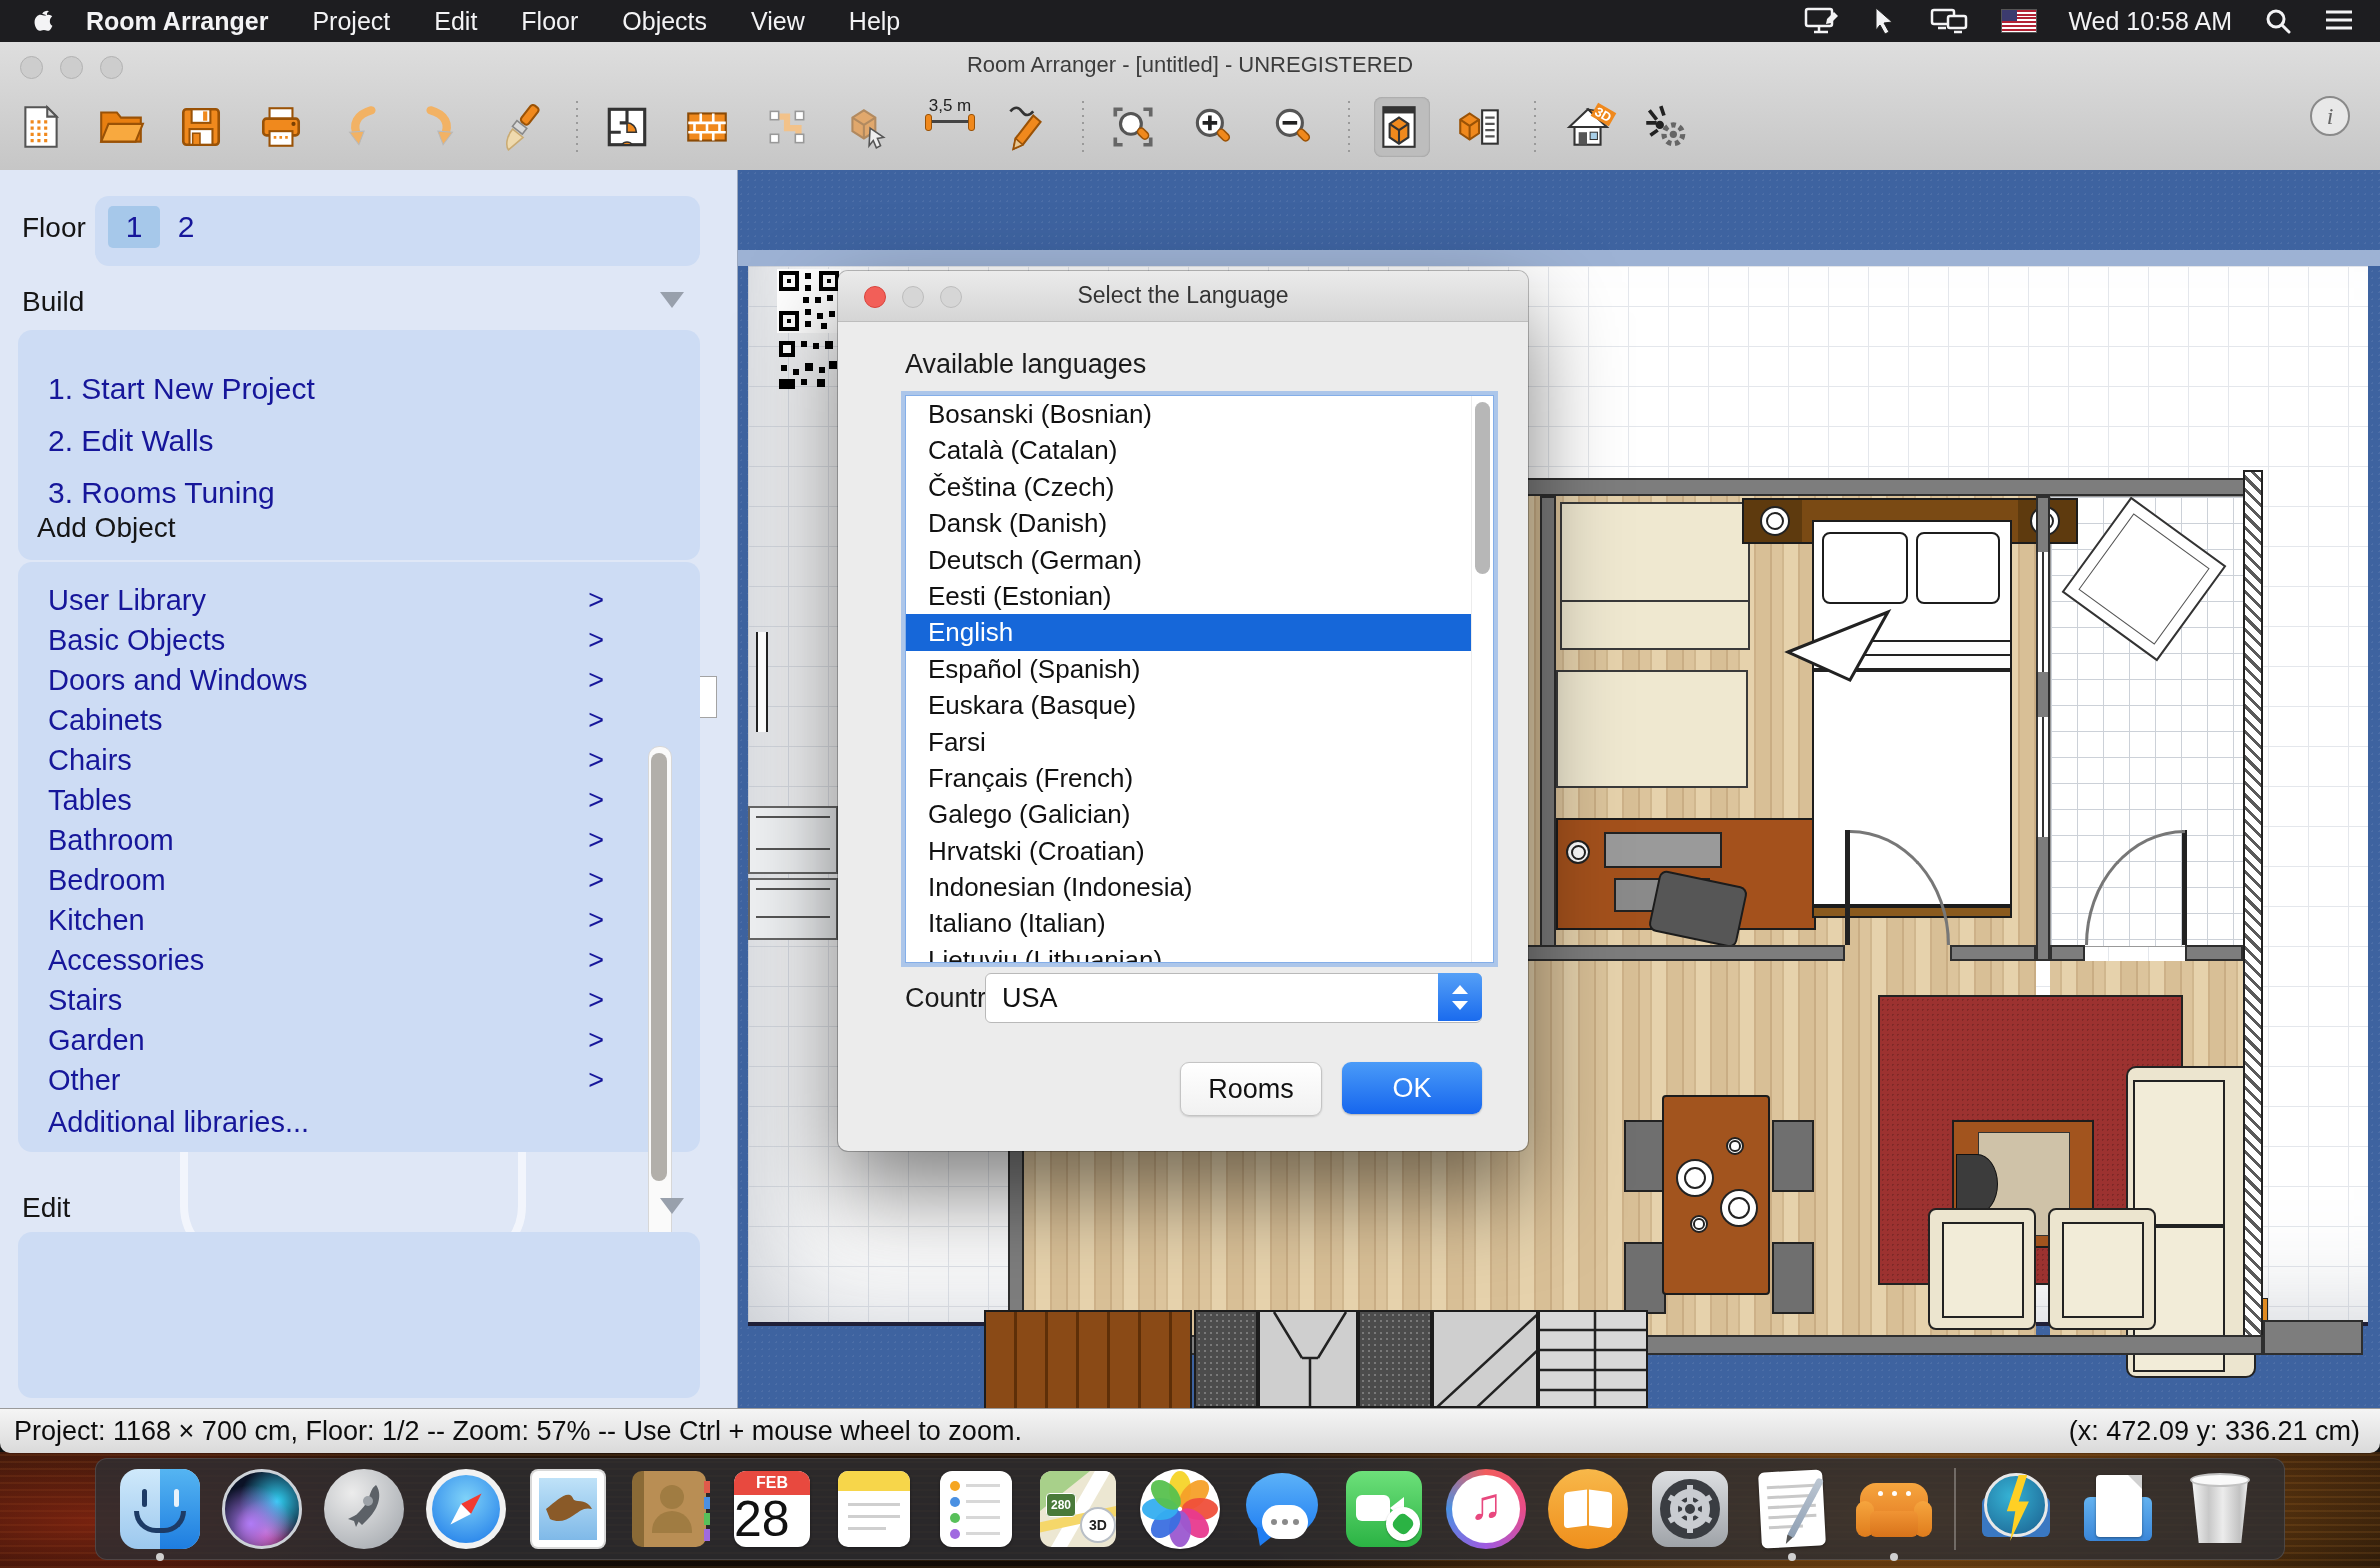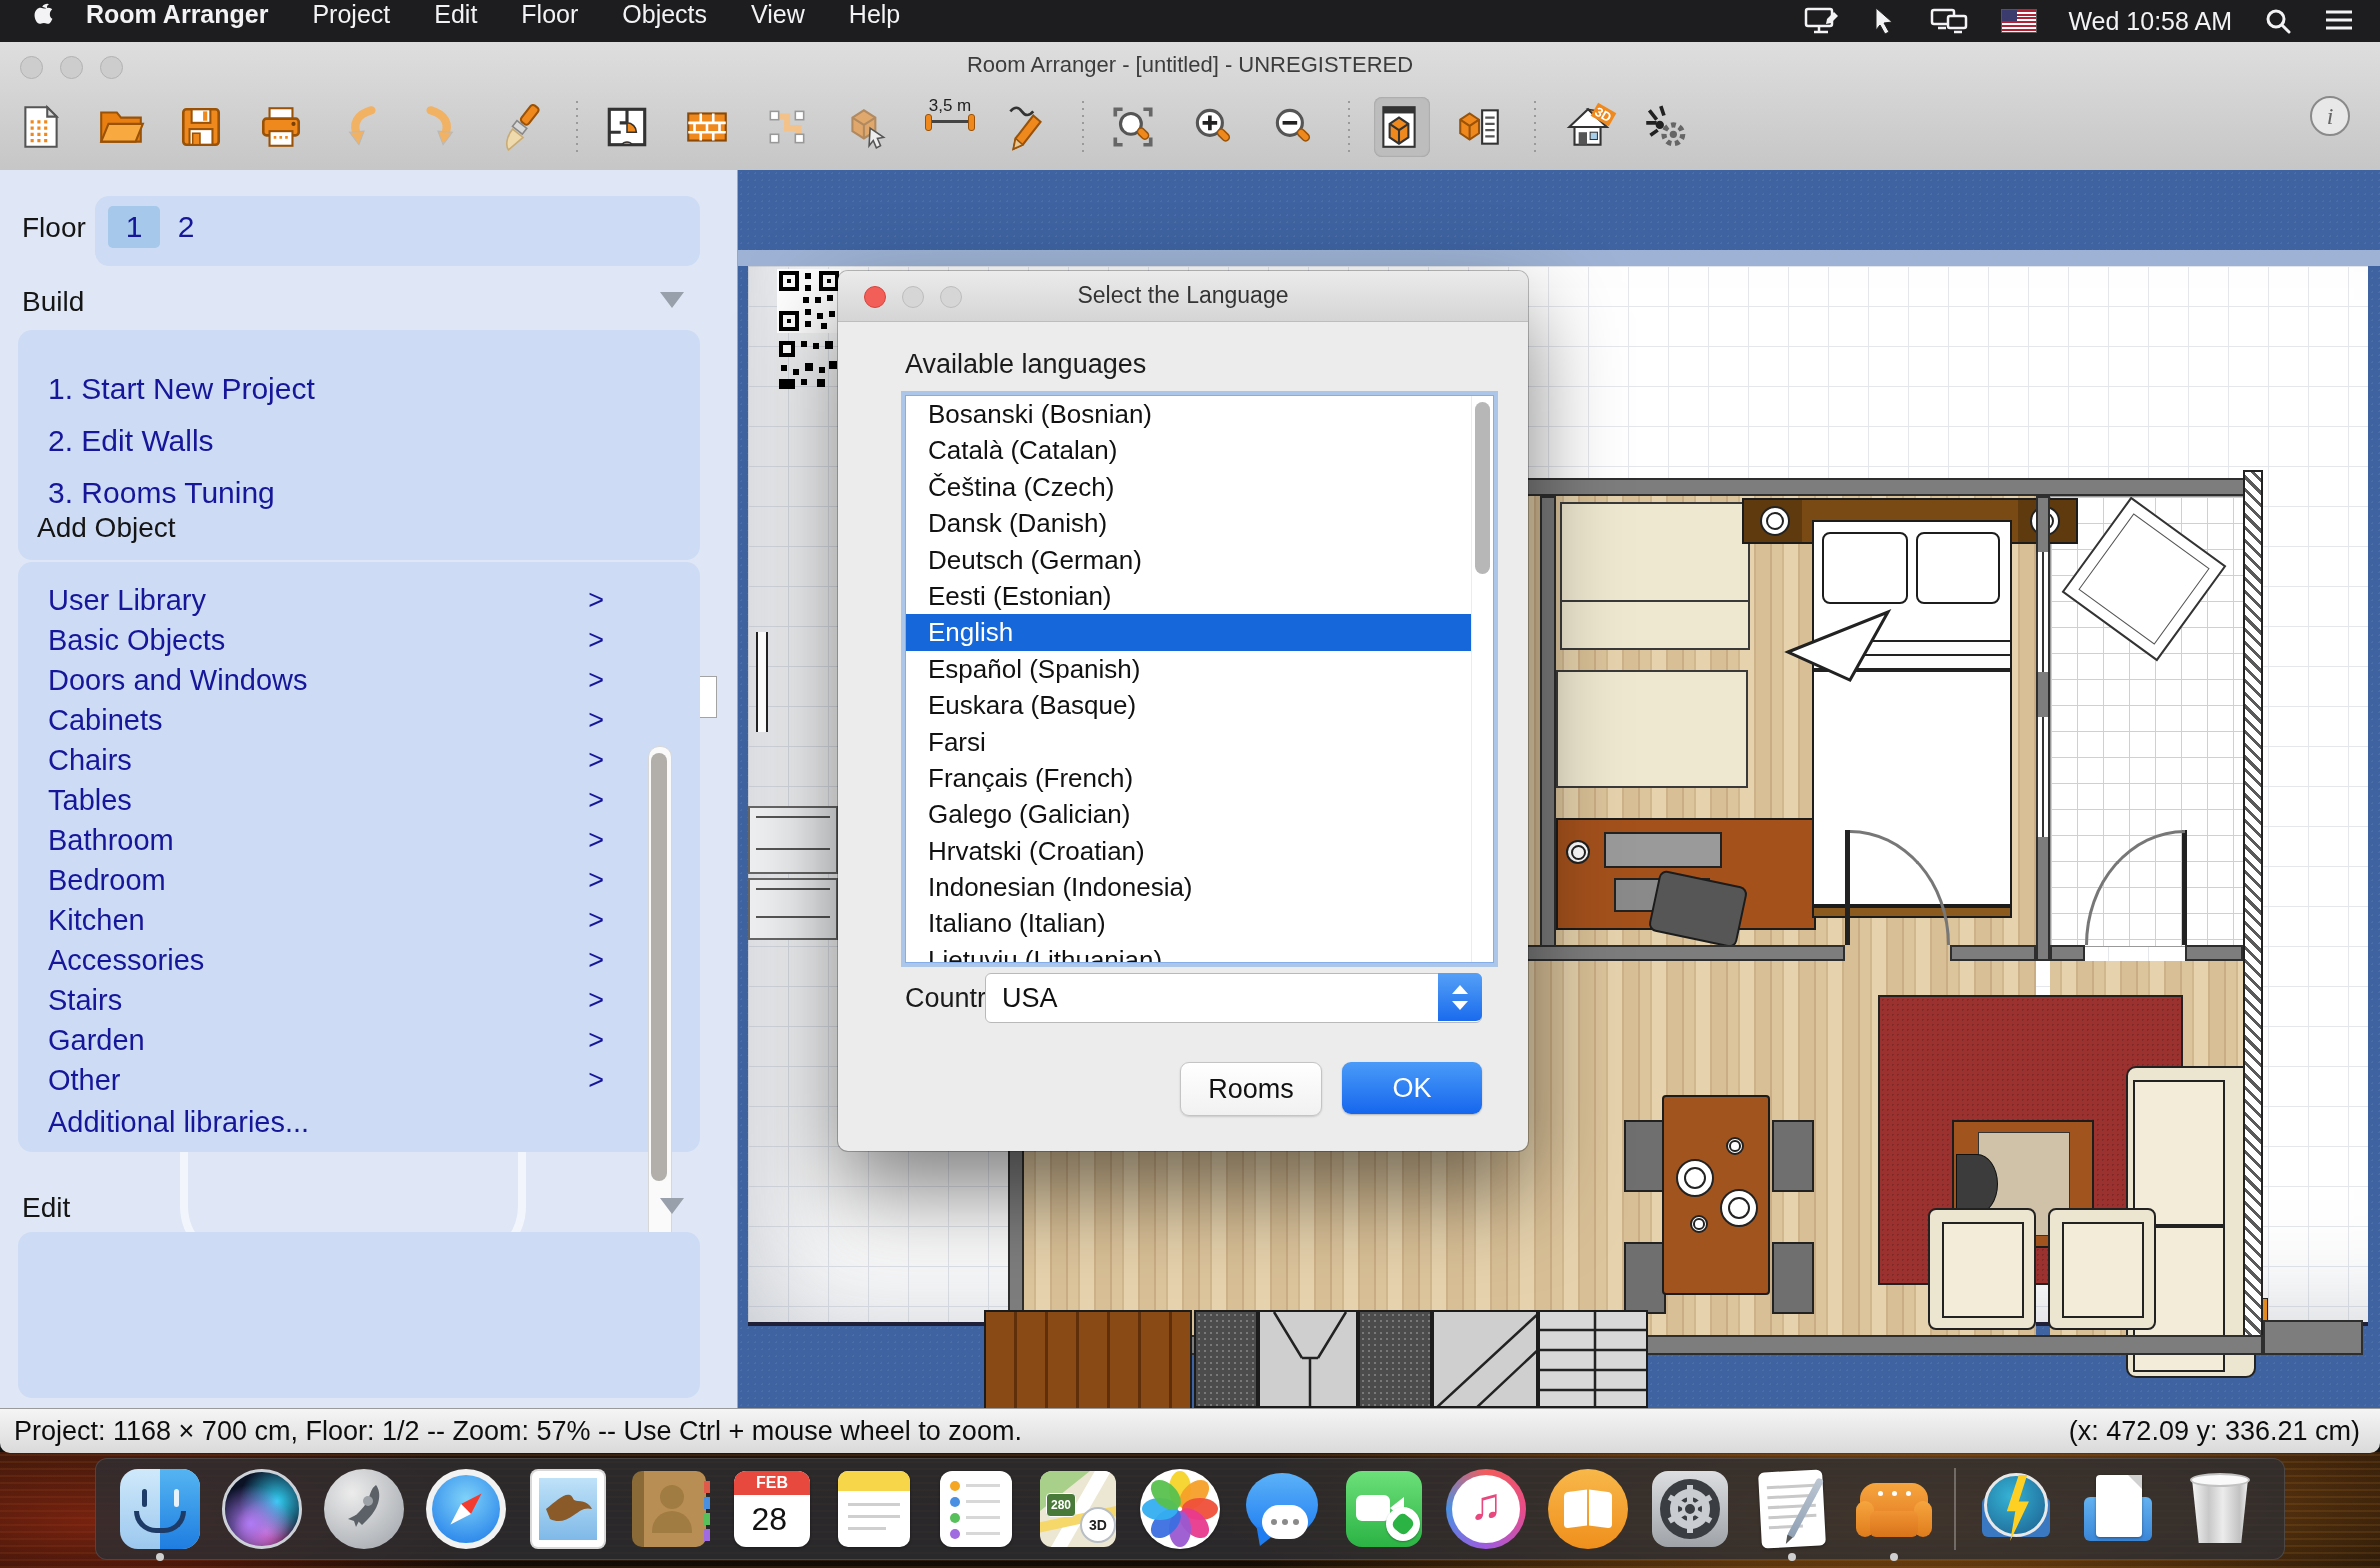--- a/index.html
+++ b/index.html
@@ -2,21 +2,21 @@
 <html><head>
 <meta charset="utf-8">
 <style>
   html,body{margin:0;padding:0;background:#111;}
   #screen{position:relative;width:2380px;height:1568px;overflow:hidden;
     font-family:"Liberation Sans",sans-serif;-webkit-font-smoothing:antialiased;}
   .abs{position:absolute;}
 
   
   #menubar{position:absolute;left:0;top:0;width:2380px;height:42px;background:#1d1d20;
-    display:flex;align-items:flex-start;color:#f3f3f5;font-size:25px;}
+    display:flex;align-items:center;color:#f3f3f5;font-size:25px;}
   #menubar .apple{margin-left:32px;margin-right:30px;display:flex;align-items:center;}
   .mb-item{margin-right:44px;white-space:nowrap;}
   .mb-app{font-weight:bold;margin-right:44px;}
   #mb-right{position:absolute;right:26px;top:0;height:42px;display:flex;align-items:center;gap:32px;}
   .flag{width:34px;height:22px;position:relative;background:repeating-linear-gradient(180deg,#b22234 0 2px,#fff 2px 3.7px);outline:1px solid #555;}
   .flag .canton{position:absolute;left:0;top:0;width:15px;height:11px;background:#3c3b6e;}
   .clock{font-size:25px;}
 
   
   #chrome{position:absolute;left:0;top:42px;width:2380px;height:128px;
@@ -708,21 +708,21 @@
         <div class="abs" style="left:24px;top:44px;width:40px;height:22px;border-radius:20px 20px 0 0;background:#a07c42;"></div>
         <div class="abs" style="left:76px;top:14px;width:6px;height:12px;background:#e05a4a;"></div>
         <div class="abs" style="left:76px;top:30px;width:6px;height:12px;background:#4a90e2;"></div>
         <div class="abs" style="left:76px;top:46px;width:6px;height:12px;background:#58c05a;"></div>
         <div class="abs" style="left:76px;top:62px;width:6px;height:12px;background:#a06ae0;"></div>
       </div>
 
       <div class="di">
         <div class="rsq" style="left:4px;top:4px;width:76px;height:76px;border-radius:12px;background:#fff;box-shadow:0 1px 3px rgba(0,0,0,.4);"></div>
         <div class="abs" style="left:4px;top:4px;width:76px;height:24px;border-radius:12px 12px 0 0;background:#e8493f;color:#fff;font-size:16px;font-weight:bold;text-align:center;line-height:24px;">FEB</div>
-        <div class="abs" style="left:4px;top:26px;width:53px;height:52px;color:#111;font-size:32px;text-align:right;line-height:52px;">28</div>
+        <div class="abs" style="left:4px;top:26px;width:53px;height:52px;color:#111;font-size:50px;text-align:left;line-height:52px;">28</div>
       </div>
 
       <div class="di">
         <div class="rsq" style="left:6px;top:4px;width:72px;height:76px;border-radius:10px;background:#fff;box-shadow:0 1px 3px rgba(0,0,0,.4);"></div>
         <div class="abs" style="left:6px;top:4px;width:72px;height:20px;border-radius:10px 10px 0 0;background:#f7d64a;"></div>
         <div class="abs" style="left:16px;top:36px;width:52px;height:3px;background:#cfcfcf;"></div>
         <div class="abs" style="left:16px;top:48px;width:52px;height:3px;background:#cfcfcf;"></div>
         <div class="abs" style="left:16px;top:60px;width:38px;height:3px;background:#cfcfcf;"></div>
       </div>
 

